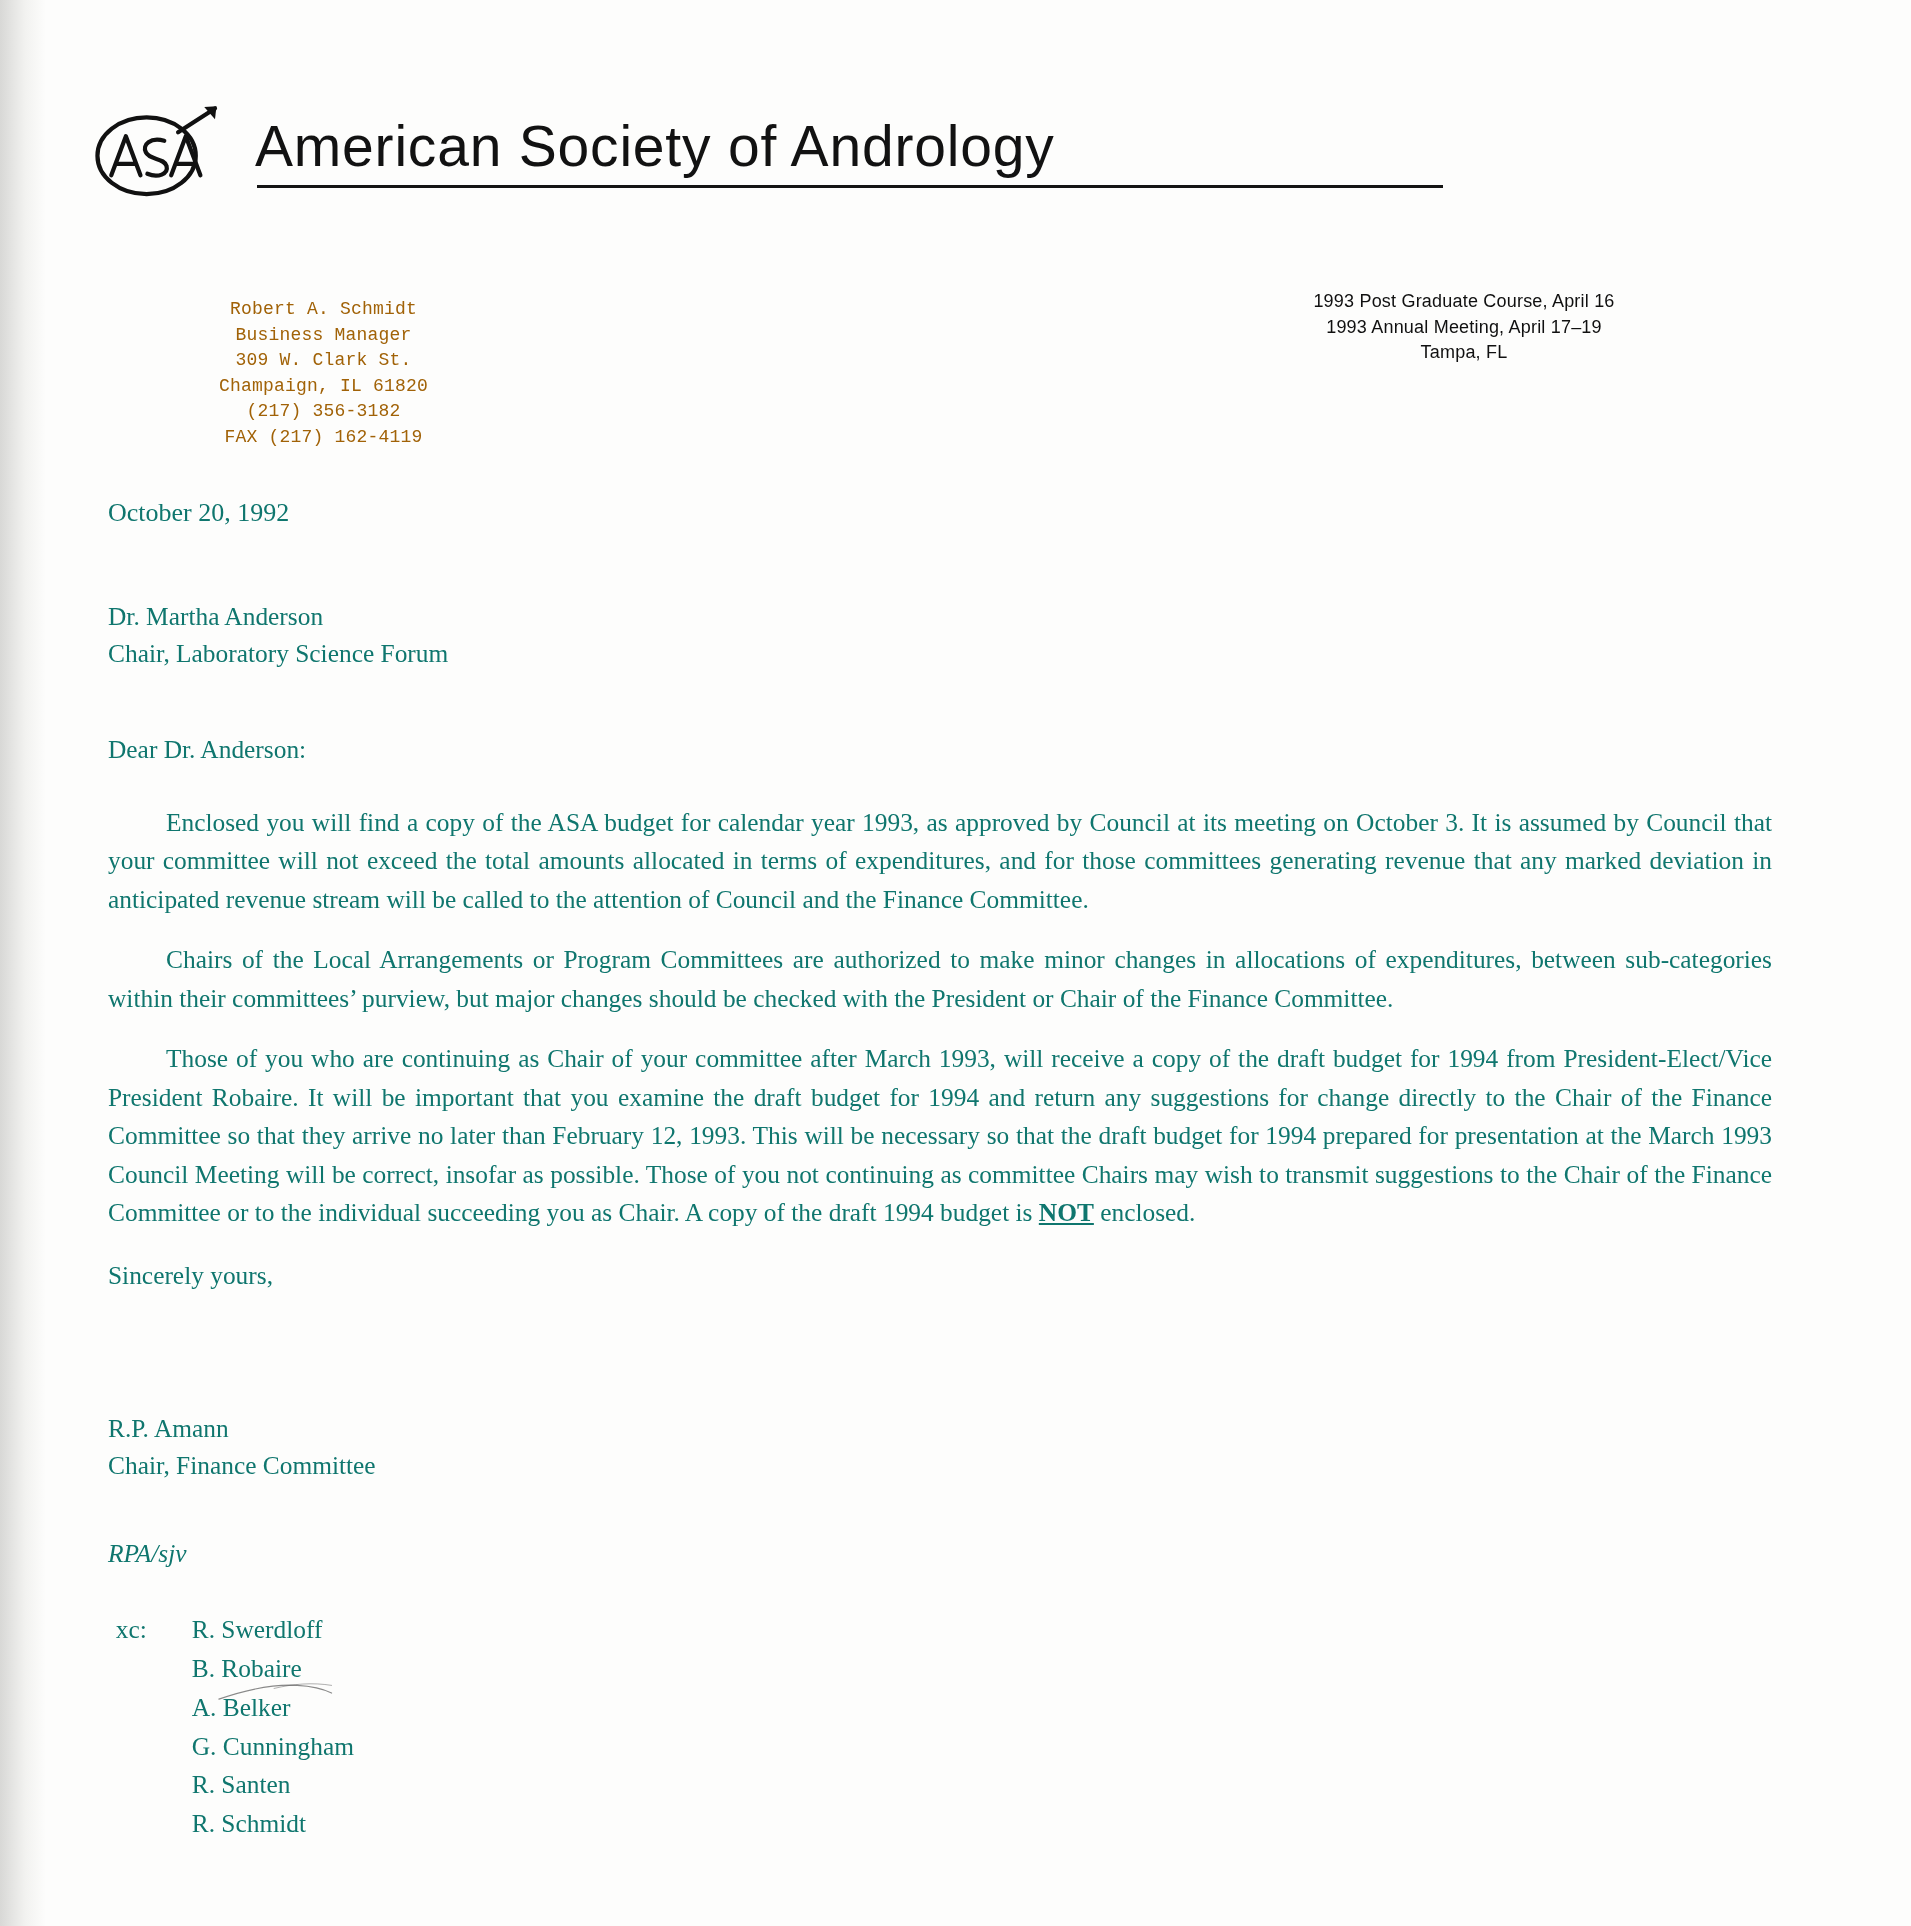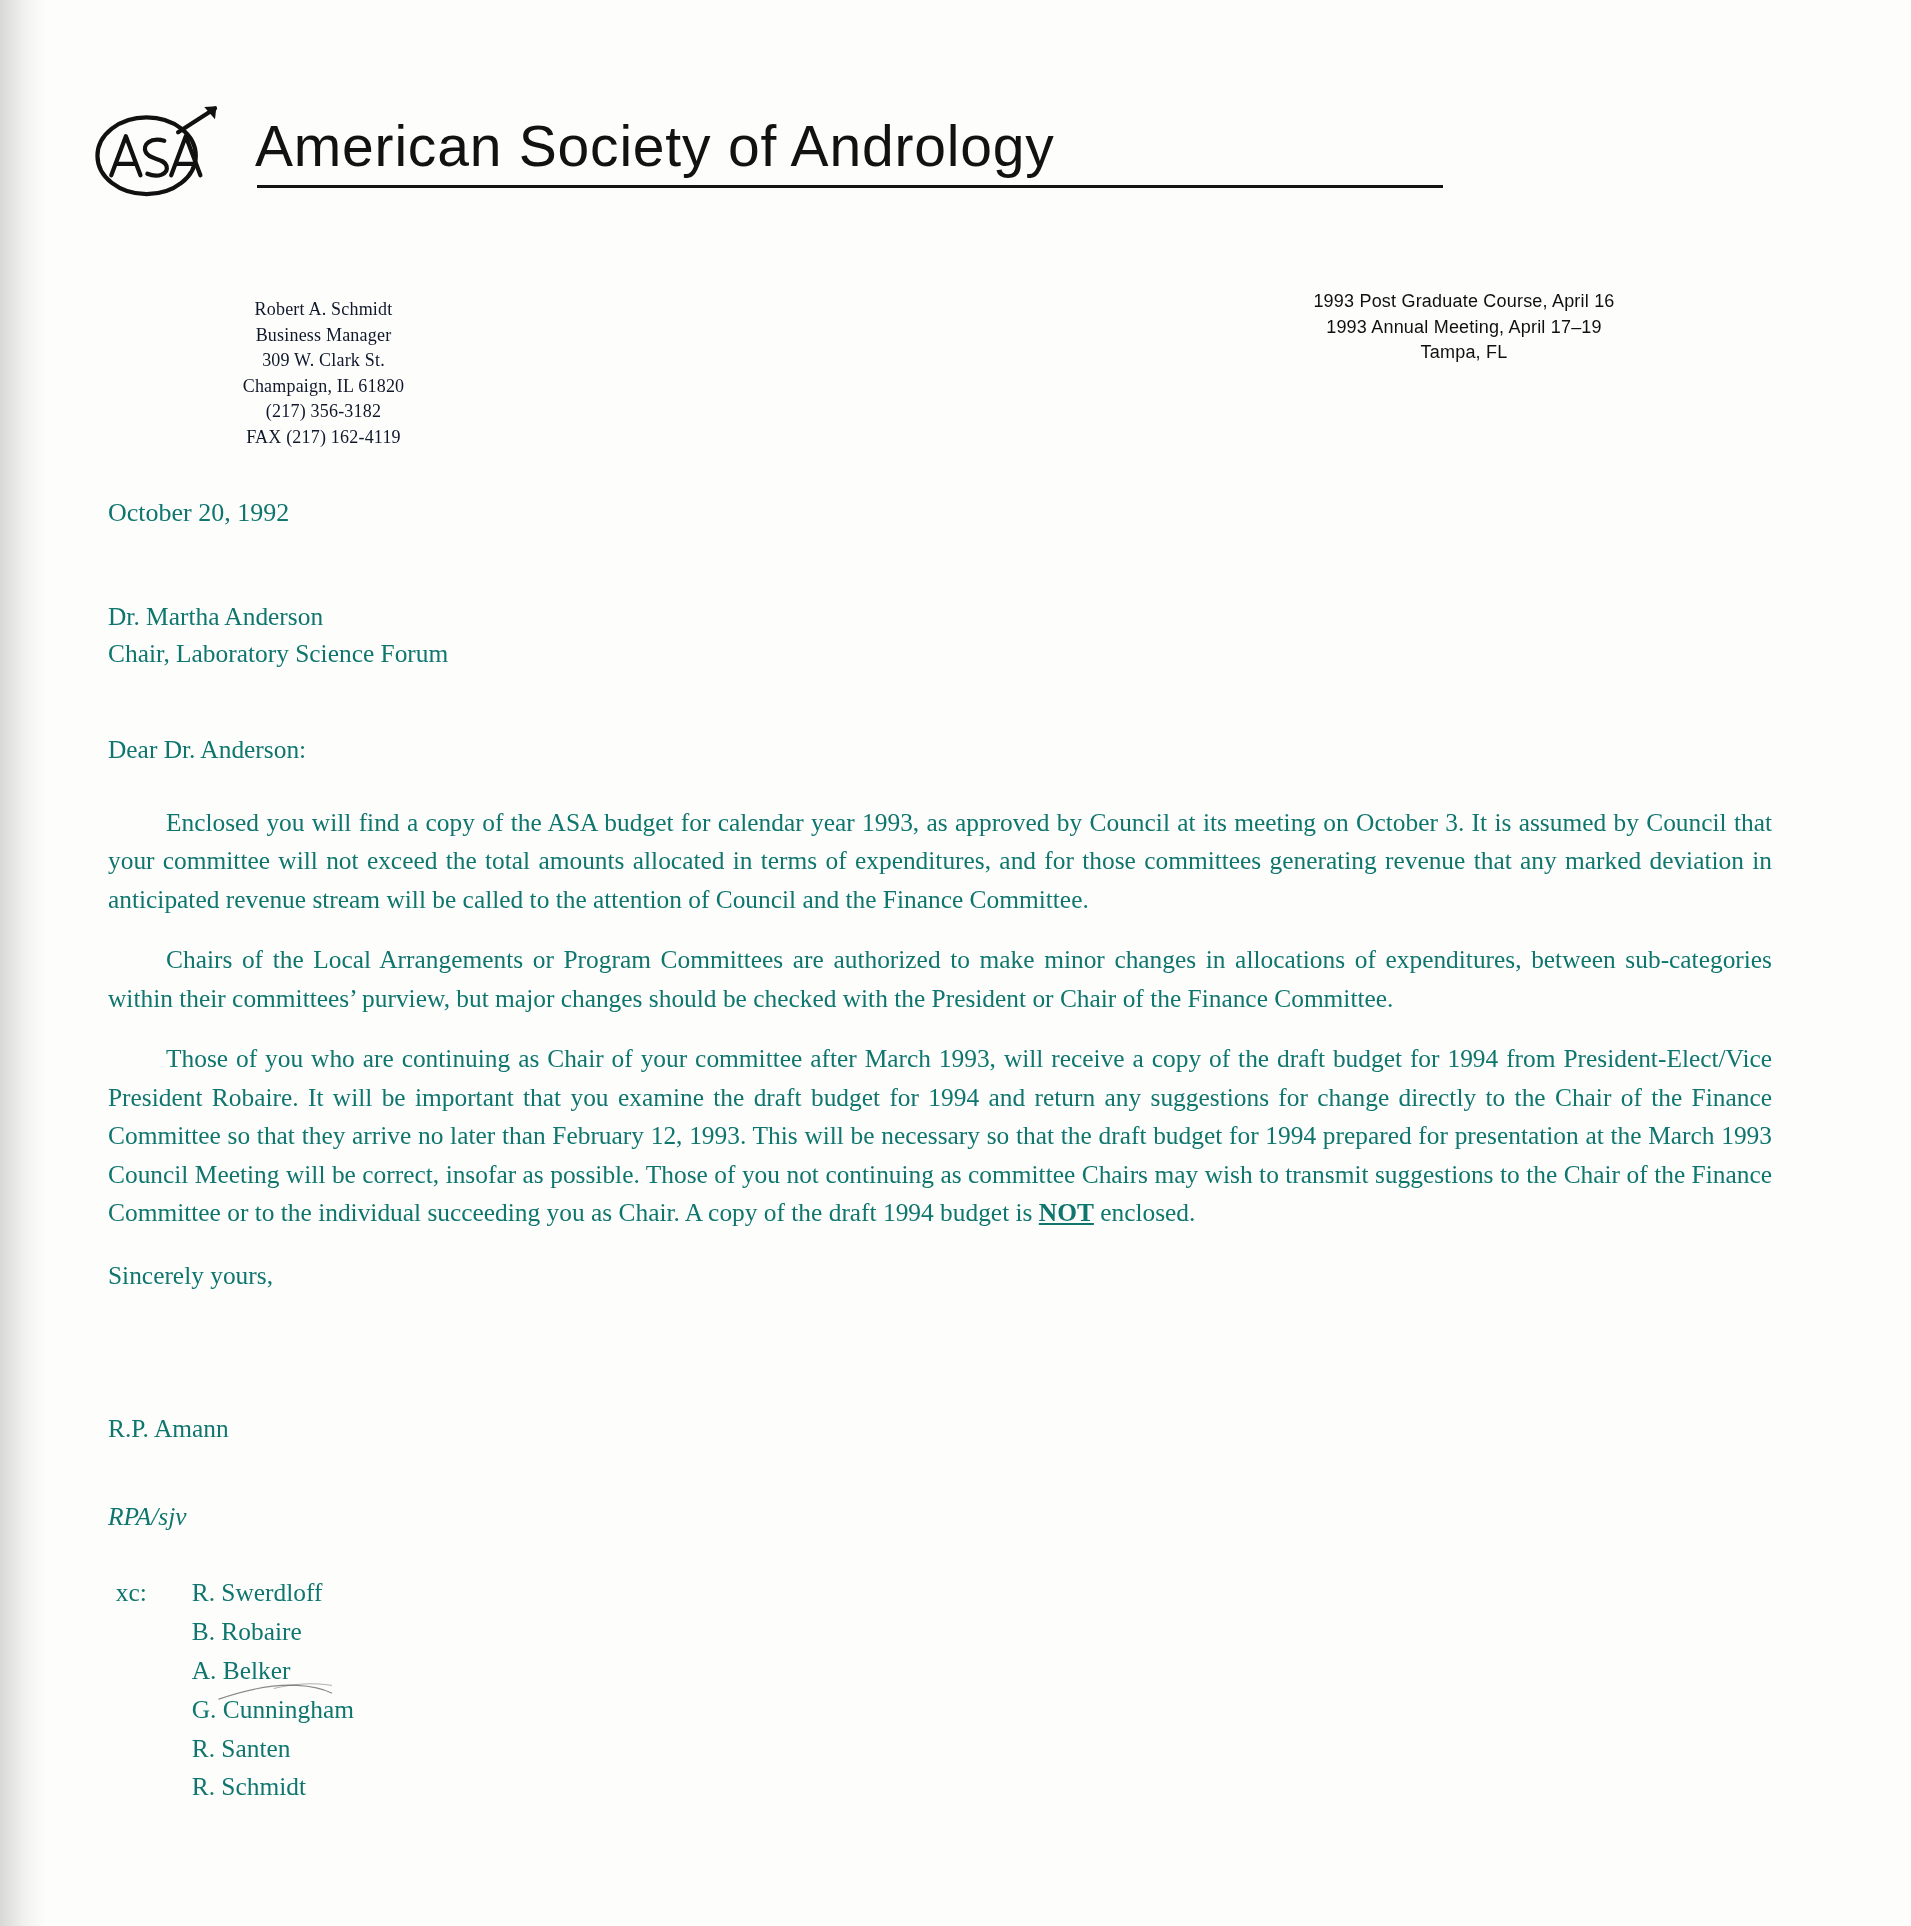--- a/index.html
+++ b/index.html
@@ -63,24 +63,24 @@
     background: #141414;
   }
 
   
   .addr-left {
     position: absolute;
     left: 150px;
     top: 297px;
     width: 347px;
     text-align: center;
-    font-family: Liberation Serif, serif;
+    font-family: Liberation Mono, monospace;
     font-size: 18px;
     line-height: 1.42;
-    color: #0f172a;
+    color: #a16207;
     letter-spacing: 0.2px;
   }
   .addr-right {
     position: absolute;
     left: 1156px;
     top: 289px;
     width: 616px;
     text-align: center;
     font-family: "Liberation Sans", sans-serif;
     font-size: 18px;
@@ -196,20 +196,21 @@
     <div class="salutation">Dear Dr. Anderson:</div>
 
     <p class="body-par">Enclosed you will find a copy of the ASA budget for calendar year 1993, as approved by Council at its meeting on October 3.  It is assumed by Council that your committee will not exceed the total amounts allocated in terms of expenditures, and for those committees generating revenue that any marked deviation in anticipated revenue stream will be called to the attention of Council and the Finance Committee.</p>
     <p class="body-par">Chairs of the Local Arrangements or Program Committees are authorized to make minor changes in allocations of expenditures, between sub-categories within their committees’ purview, but major changes should be checked with the President or Chair of the Finance Committee.</p>
     <p class="body-par"><span>Those of you who are continuing as Chair of your committee after March 1993, will receive a copy of the draft budget for 1994 from President-Elect/Vice President Robaire.  It will be important that you examine the draft budget for 1994 and return any suggestions for change directly to the Chair of the Finance Committee so that they arrive no later than February 12, 1993.  This will be necessary so that the draft budget for 1994 prepared for presentation at the March 1993 Council Meeting will be correct, insofar as possible.  Those of you not continuing as committee Chairs may wish to transmit suggestions to the Chair of the Finance Committee or to the individual succeeding you as Chair.  A copy of the draft 1994 budget is </span><span class="nbsp-underline">NOT</span><span> enclosed.</span></p>
 
     <div class="closing">Sincerely yours,</div>
 
     <div class="sig-name">
       <div>R.P. Amann</div>
+      <div>Chair, Finance Committee</div>
     </div>
 
     <div class="initials">RPA/sjv</div>
 
     <div class="xc-block">
       <div class="xc-label">xc:</div>
       <div class="xc-names">
         <div>R. Swerdloff</div>
         <div>B. Robaire</div>
         <div>A. Belker</div>

